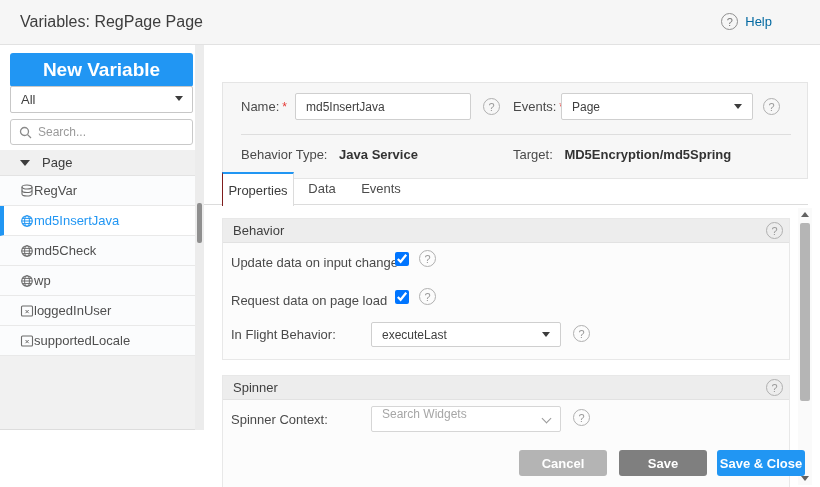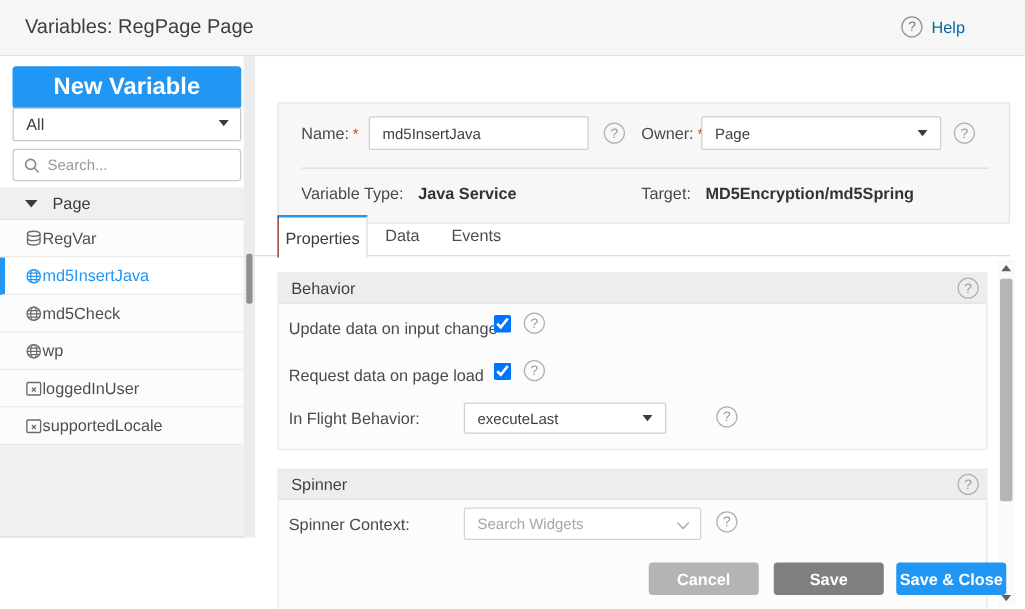--- a/index.html
+++ b/index.html
@@ -65,25 +65,25 @@
 
   
   .section { position:absolute; left:18px; width:568px; background:#fcfcfc; border:1px solid #e8e8e8; }
   .sec-behavior { top:173px; height:142px; }
   .sec-spinner { top:330px; height:112px; border-bottom:none; }
   .sec-head { position:relative; height:24px; background:#ededed; border-bottom:1px solid #e2e2e2; display:flex; align-items:center; padding-left:10px; font-size:13px; color:#3f3f3f; }
   .sec-help { position:absolute; right:6px; top:3px; }
   .cb { position:absolute; width:14px; height:14px; cursor:pointer; }
   .cb-update { left:148px; top:30px; } .cb-request { left:148px; top:70px; }
   .flight-label { position:absolute; left:8px; top:108px; font-size:13px; }
-  .flight-select { position:absolute; left:148px; top:103px; width:162px; height:25px; background:#fff; border:1px solid #cfcfcf; border-radius:2px; font-size:12px; color:#3f3f3f; display:flex; align-items:center; padding:0 10px; cursor:pointer; }
+  .flight-select { position:absolute; left:148px; top:103px; width:190px; height:25px; background:#fff; border:1px solid #cfcfcf; border-radius:2px; font-size:12px; color:#3f3f3f; display:flex; align-items:center; padding:0 10px; cursor:pointer; }
   .flight-select .caret { position:absolute; right:10px; top:9px; }
   .help-flight { position:absolute; left:350px; top:106px; }
   .spctx-label { position:absolute; left:8px; top:36px; font-size:13px; }
-  .spctx-combo { position:absolute; left:148px; top:30px; width:190px; height:26px; background:#fff; border:1px solid #d6d6d6; border-radius:2px; font-size:12px; color:#a6a6a6; display:flex; align-items:center; padding:0 10px; cursor:pointer; }
+  .spctx-combo { position:absolute; left:148px; top:30px; width:190px; height:26px; background:#fff; border:1px solid #d6d6d6; border-radius:2px; font-size:12px; color:#a6a6a6; display:flex; padding:0 10px; cursor:pointer; }
   .chev { position:absolute; right:10px; top:8px; width:7px; height:7px; border-right:1px solid #9a9a9a; border-bottom:1px solid #9a9a9a; transform:rotate(45deg); }
   .help-spctx { position:absolute; left:350px; top:33px; }
 
   
   .v-scroll { position:absolute; left:594px; top:163px; width:14px; height:277px; background:#fafafa; }
   .v-arrow { position:absolute; left:0; width:14px; height:13px; display:flex; align-items:center; justify-content:center; cursor:pointer; }
   .v-up { top:0; } .v-down { bottom:0; }
   .tri-up-s { width:0;height:0;border-left:4px solid transparent;border-right:4px solid transparent;border-bottom:5px solid #616161; }
   .tri-down-s { width:0;height:0;border-left:4px solid transparent;border-right:4px solid transparent;border-top:5px solid #616161; }
   .v-thumb { position:absolute; left:2px; top:15px; width:10px; height:178px; background:#b5b5b5; border-radius:2px; cursor:pointer; }
@@ -187,30 +187,30 @@
     <div class="side-thumb"></div>
   </div>
 
   <div class="main">
 
     <div class="form-panel">
       <div class="name-row">
         <span class="fld-label name-label"><span>Name:</span><span class="req">*</span></span>
         <input class="name-input" value="md5InsertJava" style="">
         <span class="qmark light name-help">?</span>
-        <span class="fld-label owner-label"><span>Owner:</span><span class="req">*</span></span>
+        <span class="fld-label owner-label"><span>Events:</span><span class="req">*</span></span>
         <div class="owner-select">
           <span>Page</span>
           <span class="caret"></span>
         </div>
         <span class="qmark light owner-help">?</span>
       </div>
       <div class="panel-divider"></div>
       <div class="ro-row">
-        <span class="ro-label">Variable Type:</span>
+        <span class="ro-label">Behavior Type:</span>
         <span class="ro-value">Java Service</span>
         <span class="ro-target">
           <span class="ro-label">Target:</span>
           <span class="ro-value">MD5Encryption/md5Spring</span>
         </span>
       </div>
     </div>
 
     <div class="tabbar">
       <div class="tab tab-properties active">Properties</div>

